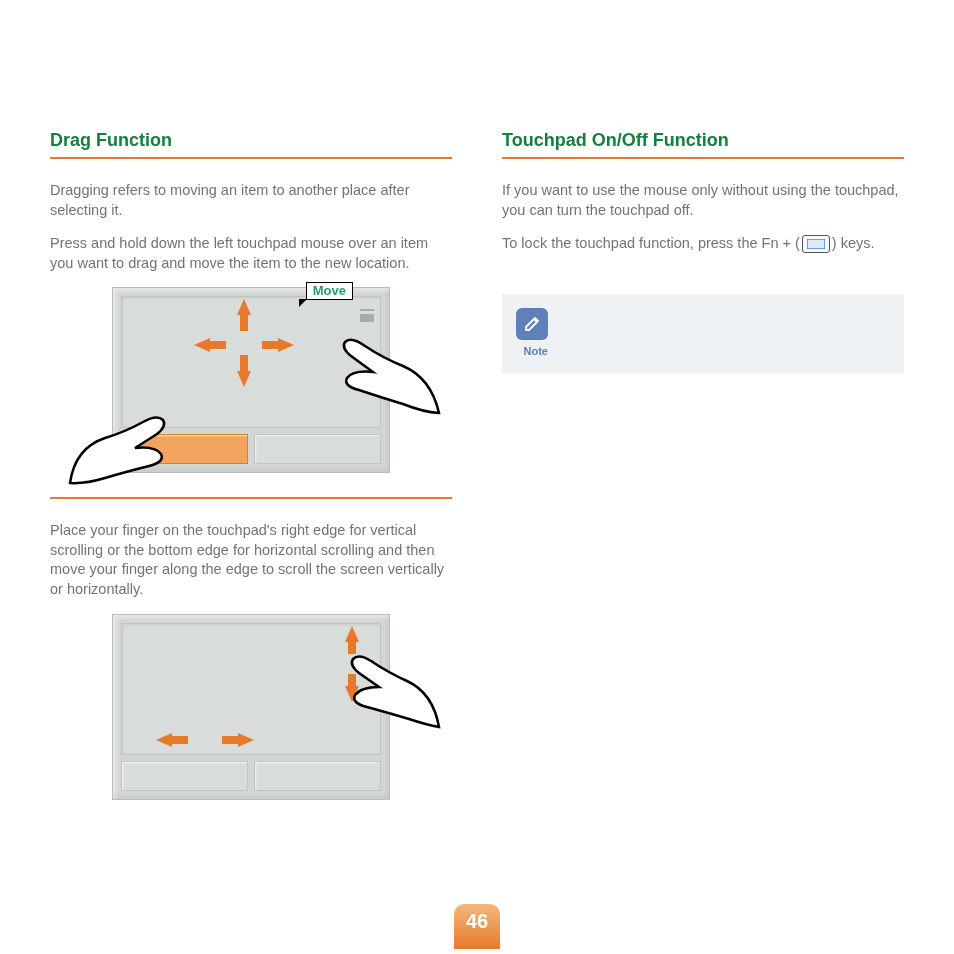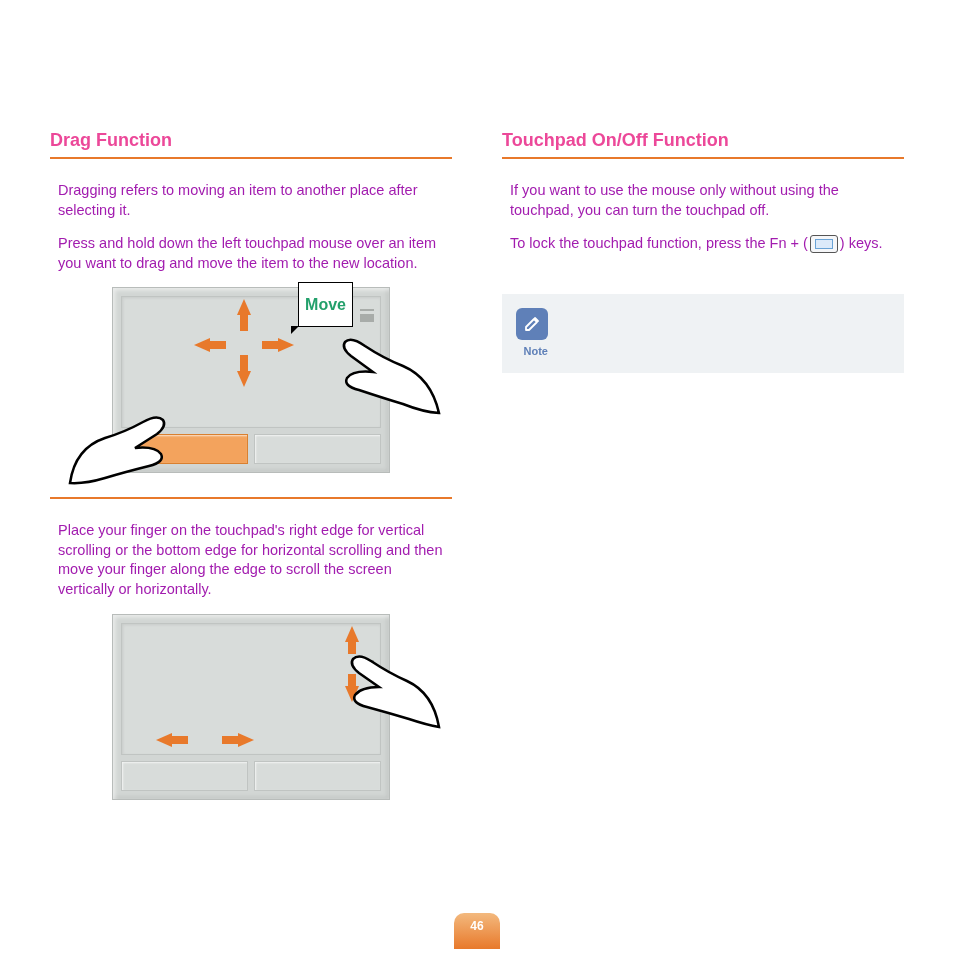--- a/index.html
+++ b/index.html
@@ -18,33 +18,33 @@
     display: flex;
     gap: 50px;
   }
   .column {
     flex: 1;
     min-width: 0;
   }
   h2 {
     font-size: 18px;
     font-weight: bold;
-    color: #ec4899;
+    color: #15803d;
     margin: 0 0 6px 0;
   }
   .orange-rule {
     height: 2px;
     background: #e8792b;
     margin: 0 0 22px 0;
   }
   p {
     font-size: 14.5px;
     line-height: 1.35;
-    color: #a21caf;
-    margin: 0 0 14px 8px;
+    color: #737373;
+    margin: 0 0 14px 0;
   }
   .bold { font-weight: normal; }
   .illus-wrap {
     text-align: center;
     margin: 10px 0 24px 0;
   }
   .touchpad {
     display: inline-block;
     width: 260px;
     background: #d2d6d4;
@@ -73,22 +73,22 @@
     box-shadow: inset 1px 1px 2px rgba(255,255,255,0.7);
   }
   .pad-btn.highlight {
     background: #f3a35d;
     border-color: #d98030;
   }
   .callout {
     position: absolute;
     background: #fff;
     border: 1.5px solid #000;
-    padding: 12px 6px;
-    font-size: 16px;
+    padding: 0 6px;
+    font-size: 13px;
     font-weight: bold;
     line-height: 1.2;
     z-index: 5;
   }
   .callout.blue { color: #0b62b8; }
   .callout.green { color: #23a06b; }
   .callout::after {
     content: "";
     position: absolute;
     width: 0; height: 0;
@@ -163,21 +163,21 @@
     border:1px solid #6aa3d6;
     background:#dceafa;
   }
   .page-num {
     position: absolute;
     bottom: 5px;
     left: 50%;
     transform: translateX(-50%);
     width: 46px;
     text-align: center;
-    font-size: 12px;
+    font-size: 20px;
     color: #fff;
     font-weight: bold;
     padding: 6px 0 16px 0;
     background: linear-gradient(#f3b97e, #e8792b);
     border-radius: 10px 10px 0 0;
   }
   .scroll-mark {
     position:absolute;
     right:6px; top:12px;
     width:14px; height:3px;

